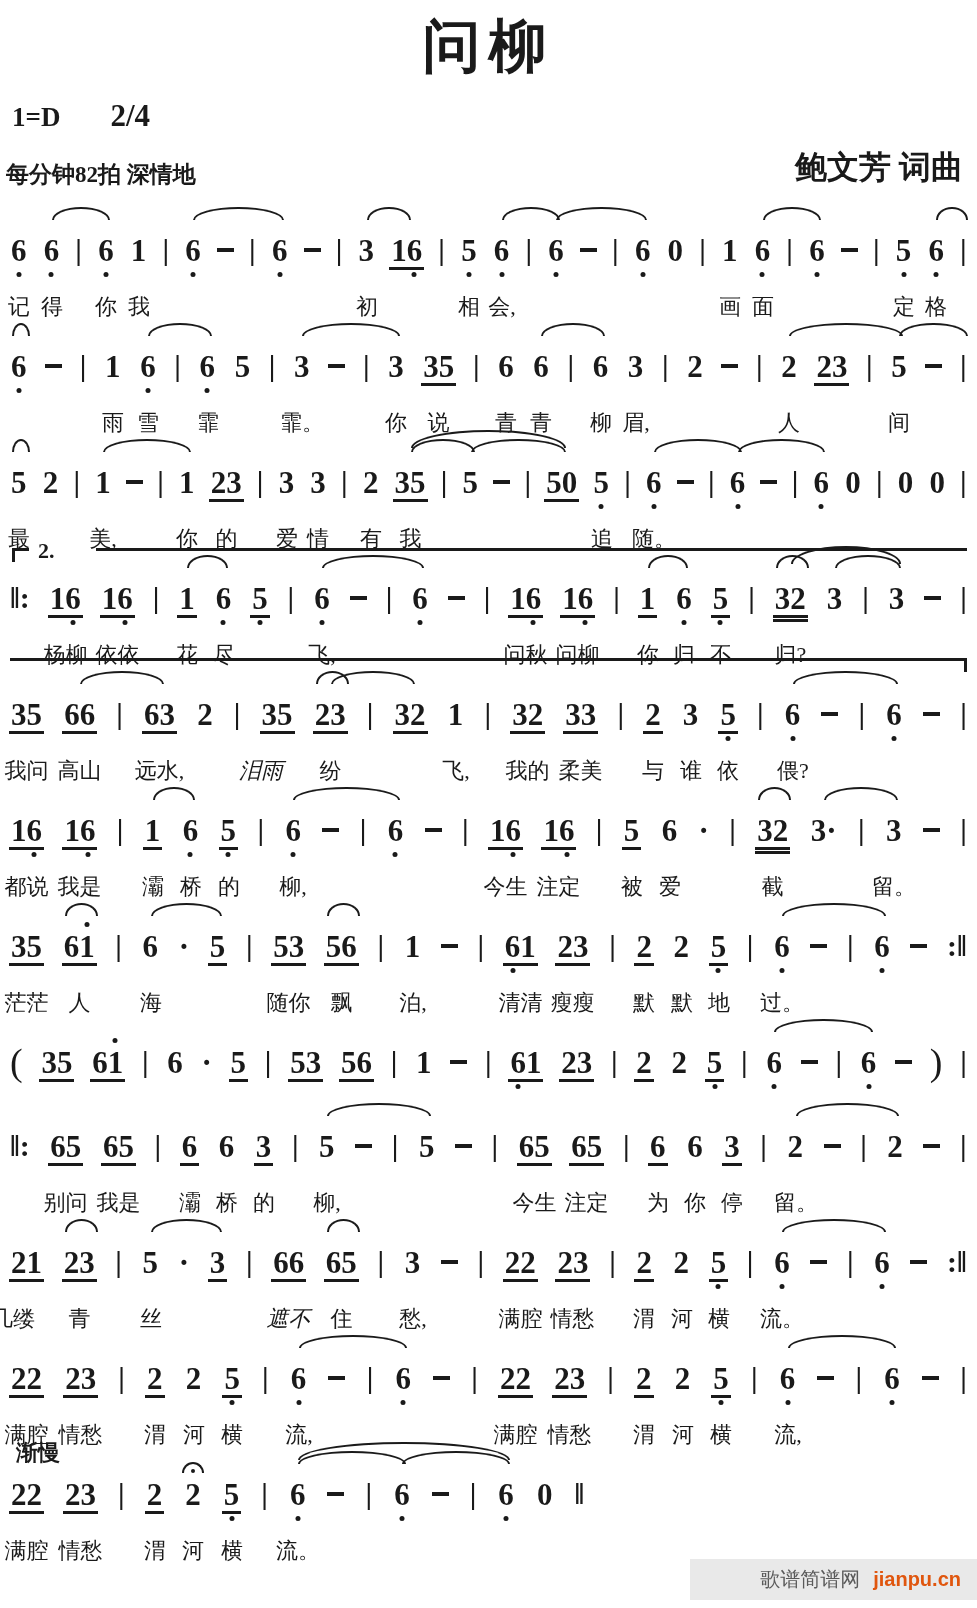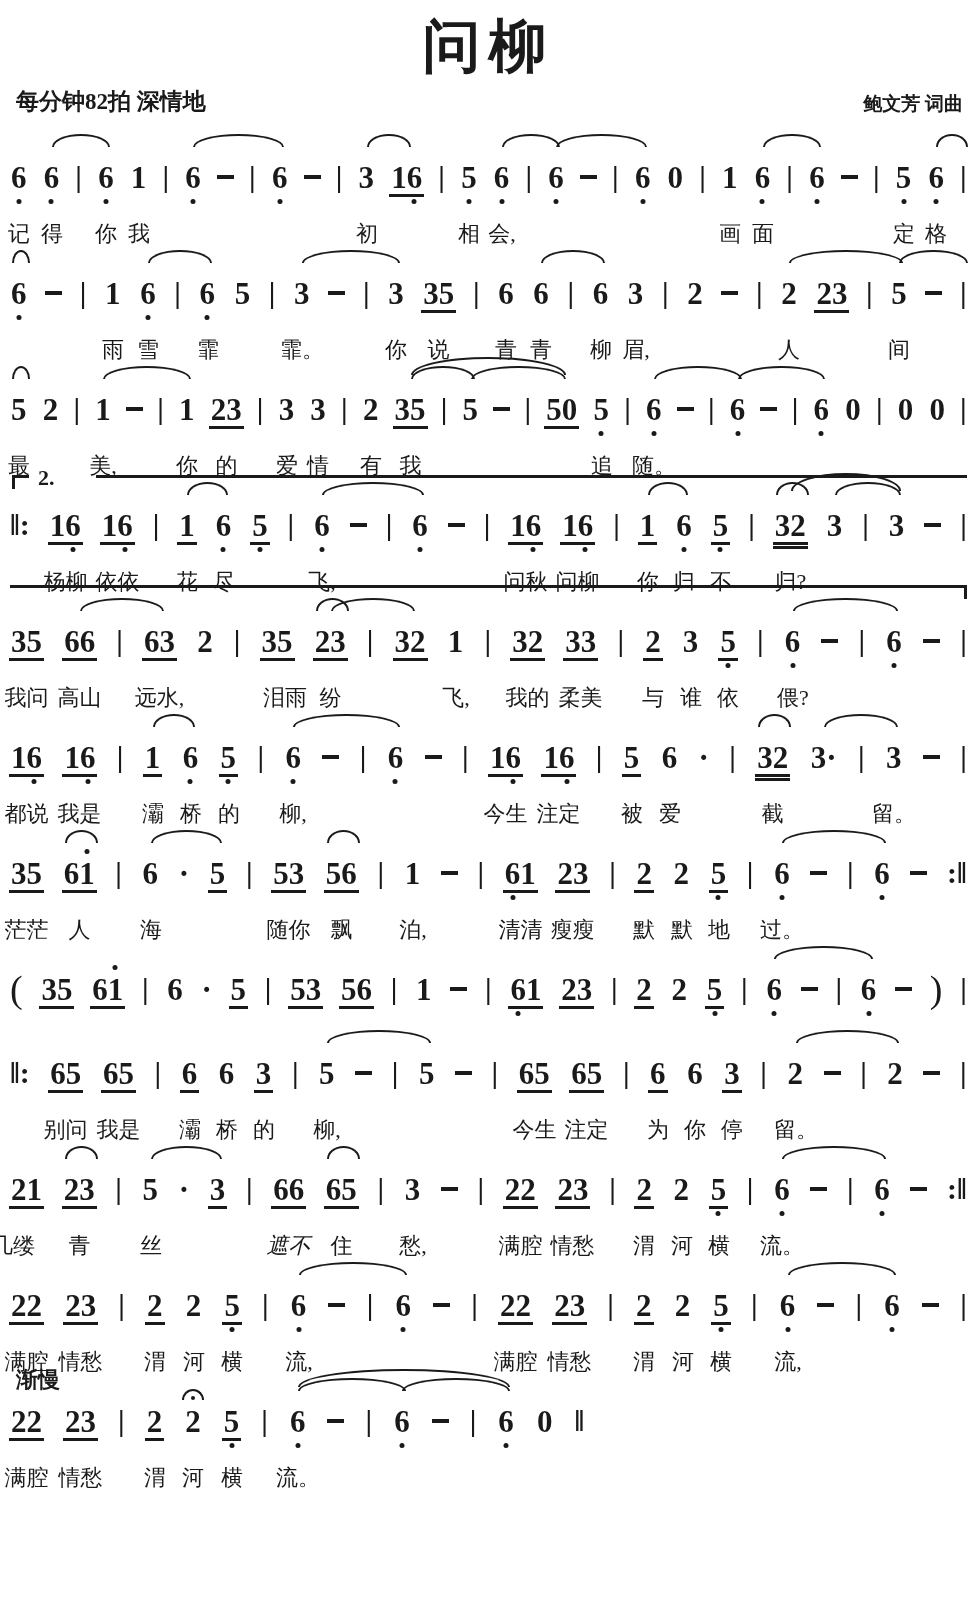--- a/index.html
+++ b/index.html
@@ -2,23 +2,23 @@
 <html><head>
 <meta charset="utf-8">
 <style>
   html,body{margin:0;padding:0;background:#fff;}
   .page{width:977px;height:1608px;background:#ffffff;position:relative;overflow:hidden;
         font-family:"Liberation Serif","DejaVu Serif",serif;color:#1a1a1a;margin:0 auto;}
   .title{text-align:center;font-size:58px;font-weight:bold;letter-spacing:8px;padding-top:8px;}
   .keyrow{padding:12px 0 0 12px;font-weight:bold;}
   .key{font-size:27px;}
   .time{font-size:31px;margin-left:46px;}
-  .metarow{display:flex;justify-content:space-between;align-items:flex-end;padding:0 14px 0 16px;margin-top:0px;}
+  .metarow{display:flex;justify-content:space-between;align-items:flex-end;padding:0 14px 0 6px;margin-top:12px;}
   .tempo{font-size:23px;font-weight:bold;}
-  .credit{font-size:19px;font-weight:bold;}
+  .credit{font-size:32px;font-weight:bold;}
   #score{padding:12px 10px 0 10px;}
   .system{position:relative;height:116px;}
   .notes{position:relative;display:flex;justify-content:space-between;align-items:center;height:60px;padding-top:18px;}
   .tok{display:inline-flex;align-items:center;justify-content:center;font-size:31px;font-weight:bold;line-height:1;position:relative;}
   .g{position:relative;display:inline-block;line-height:1;padding:0 1px;}
   .ch{position:relative;display:inline-block;}
   .ch.ld::after{content:"";position:absolute;left:50%;transform:translateX(-50%);bottom:-11px;width:5px;height:5px;border-radius:50%;background:currentColor;}
   .ch.hd::before{content:"";position:absolute;left:50%;transform:translateX(-50%);top:-9px;width:5px;height:5px;border-radius:50%;background:currentColor;}
   .ch.ferm::before{content:"";position:absolute;left:50%;transform:translateX(-50%);top:-17px;width:18px;height:9px;
       border:2.5px solid currentColor;border-bottom:none;border-radius:50% 50% 0 0/100% 100% 0 0;}
@@ -47,20 +47,24 @@
   .footer span{display:inline-block;margin:0 24px;}
   .watermark{position:absolute;right:0;bottom:8px;background:#e9e9e9;padding:7px 16px 7px 70px;font-size:20px;}
   .wm-site{color:#5a5a5a;}
   .wm-url{color:#e0560e;margin-left:8px;font-family:"Liberation Sans","DejaVu Sans",sans-serif;font-weight:bold;}
 </style>
 </head>
 <body>
 
 <div class="page">
   <div class="title">问柳</div>
+  <div class="keyrow">
+    <span class="key">1=D</span>
+    <span class="time">2/4</span>
+  </div>
   <div class="metarow">
     <span class="tempo">每分钟82拍 深情地</span>
     <span class="credit">鲍文芳 词曲</span>
   </div>
   <div id="score">
       <div class="system">
         <div class="notes">
           <span class="tok">
             <span class="g"><span class="ch ld">6</span></span>
           </span>
@@ -507,21 +511,21 @@
           <span class="tok bar">|</span>
           <div class="arc" style="left: 69.5px; width: 80px;"></div>
           <div class="arc" style="left: 306px; width: 29px;"></div>
           <div class="arc" style="left: 320.5px; width: 80px;"></div>
           <div class="arc" style="left: 783px; width: 101px;"></div>
         </div>
         <div class="lyrics">
           <span class="syl" style="left: 16.5px;">我问</span>
           <span class="syl" style="left: 69.5px;">高山</span>
           <span class="syl" style="left: 149.5px;">远水,</span>
-          <span class="syl" style="left: 275px;">泪雨</span>
+          <span class="syl" style="left: 251px; font-style: italic;">泪雨</span>
           <span class="syl" style="left: 320.5px;">纷</span>
           <span class="syl" style="left: 446px;">飞,</span>
           <span class="syl" style="left: 517.5px;">我的</span>
           <span class="syl" style="left: 570.5px;">柔美</span>
           <span class="syl" style="left: 643px;">与</span>
           <span class="syl" style="left: 681px;">谁</span>
           <span class="syl" style="left: 718px;">依</span>
           <span class="syl" style="left: 783px;">偎?</span>
         </div>
       </div>
@@ -1052,13 +1056,17 @@
         <div class="lyrics">
           <span class="syl" style="left: 16.5px;">满腔</span>
           <span class="syl" style="left: 70.5px;">情愁</span>
           <span class="syl" style="left: 145px;">渭</span>
           <span class="syl" style="left: 183px;">河</span>
           <span class="syl" style="left: 222px;">横</span>
           <span class="syl" style="left: 288px;">流。</span>
         </div>
       </div>
     </div>
+  <div class="watermark">
+    <span class="wm-site">歌谱简谱网</span>
+    <span class="wm-url">jianpu.cn</span>
+  </div>
 </div>
 
 </body></html>

